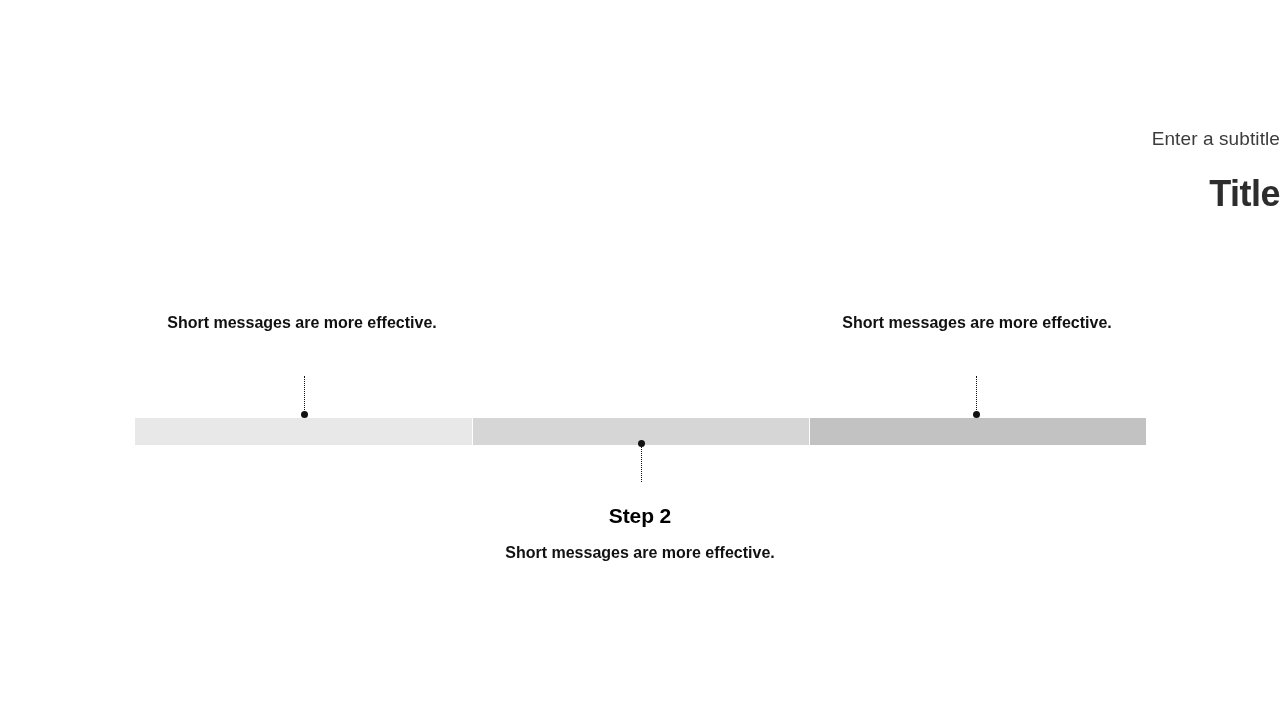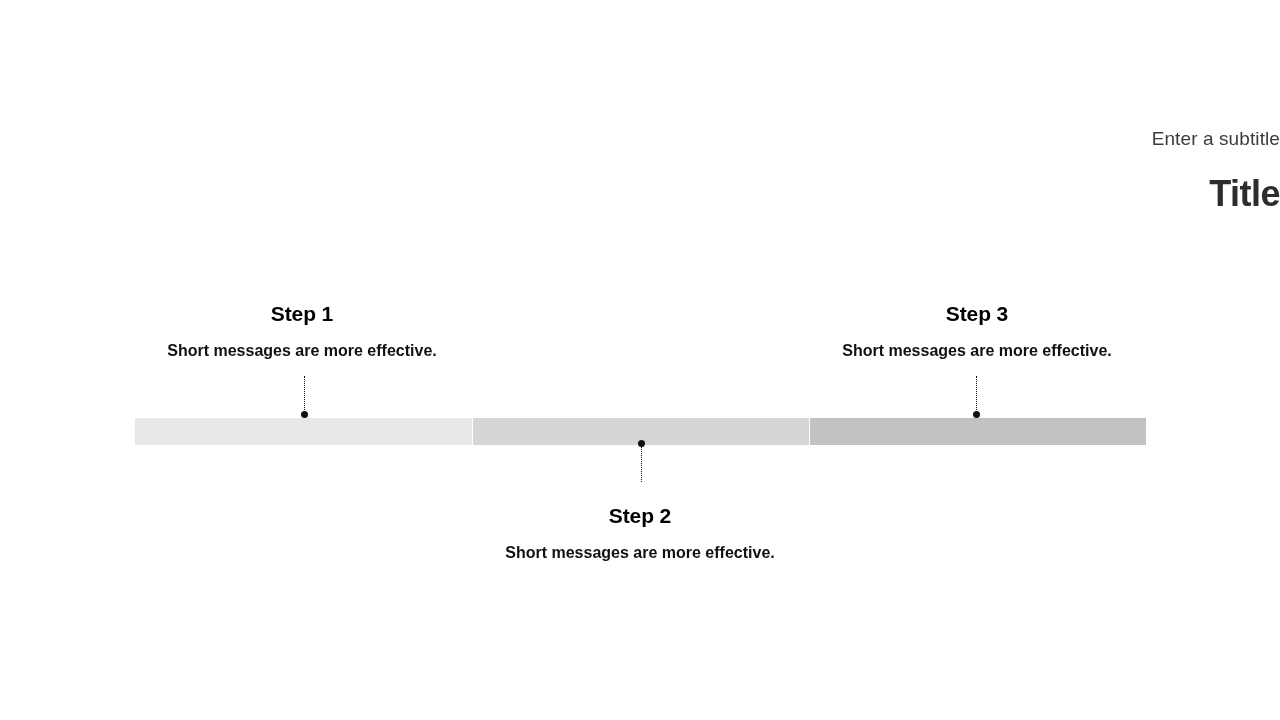--- a/index.html
+++ b/index.html
@@ -153,26 +153,24 @@
     <div class="node-dot" style="background: rgb(17, 17, 17);"></div>
     <div class="dotted-line" style="border-left-color: rgb(17, 17, 17);"></div>
   </div>
 
   <div class="connector connector-3">
     <div class="dotted-line" style="border-left-color: rgb(17, 17, 17);"></div>
     <div class="node-dot" style="background: rgb(17, 17, 17);"></div>
   </div>
 
   <div class="step step-above step-1">
-    <div class="step-title">Step 1</div>
     <div class="step-desc">Short messages are more effective.</div>
   </div>
 
   <div class="step step-above step-3">
-    <div class="step-title">Step 3</div>
     <div class="step-desc">Short messages are more effective.</div>
   </div>
 
   <div class="step step-below step-2">
     <div class="step-title">Step 2</div>
     <div class="step-desc">Short messages are more effective.</div>
   </div>
 
 </div>
 

